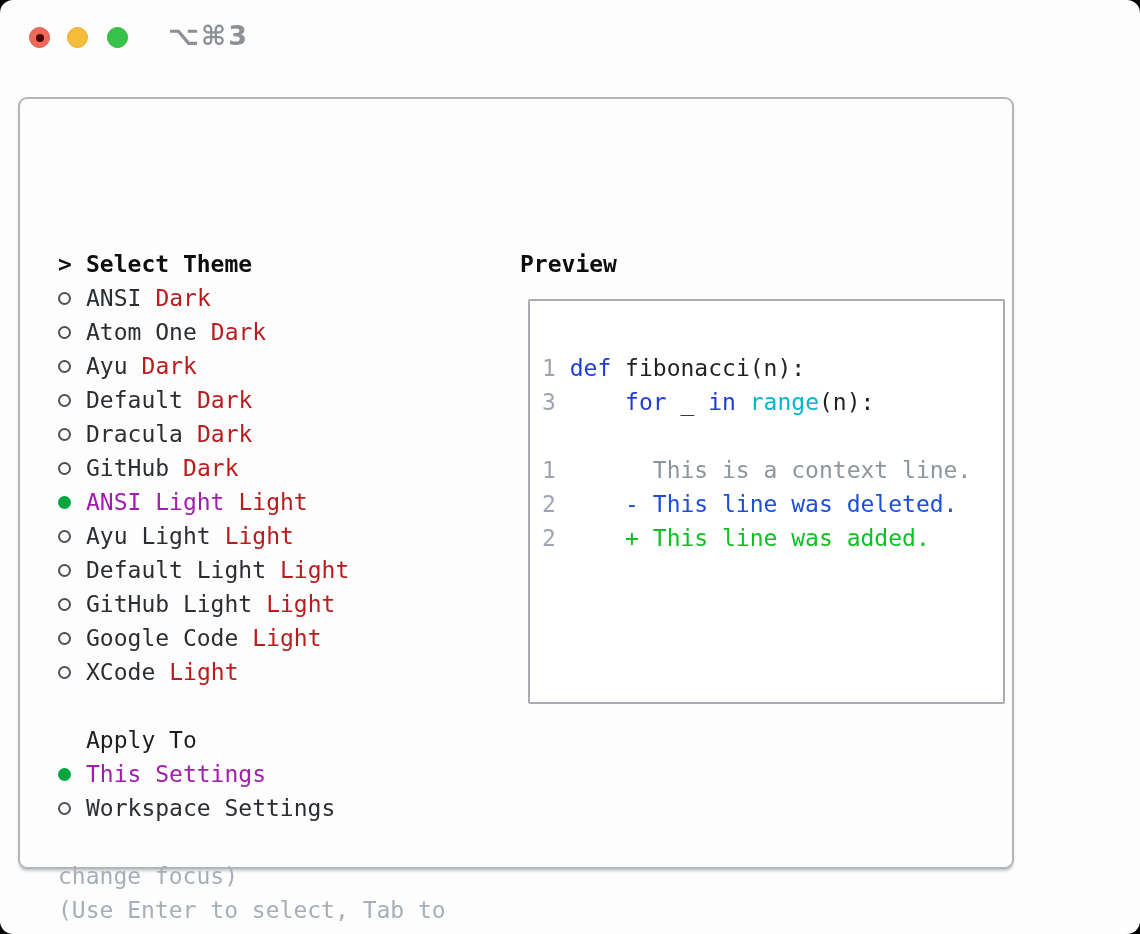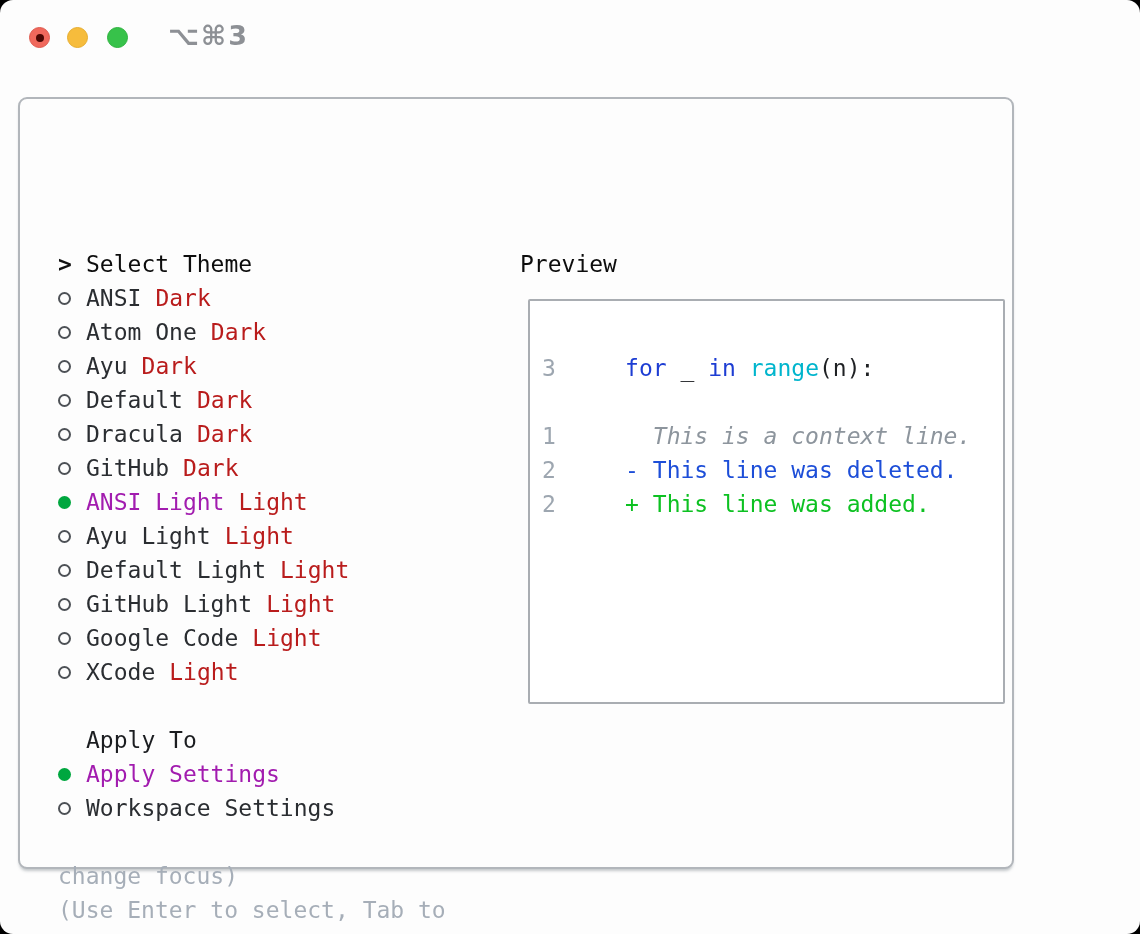--- a/index.html
+++ b/index.html
@@ -39,21 +39,21 @@
     border:2px solid #b2b6bb; border-radius:9px;
     background:#fdfdfd;
     box-shadow:0 3px 3px -1px rgba(90,100,110,0.35);
   }
   .left-pane  { position:absolute; left:38px; top:148px; width:440px; }
   .right-pane { position:absolute; left:500px; top:148px; width:514px; }
 
   .line { height:34px; display:flex; align-items:center; font-size:23px; color:#26282b; white-space:pre; }
   .cursor { display:inline-block; width:28px; font-weight:bold; color:#111; flex:none; }
   .indent { display:inline-block; width:28px; flex:none; }
-  .section-title { font-weight:normal; color:#0d0d0d; }
+  .section-title { font-weight:bold; color:#0d0d0d; }
   .apply-title { color:#1b1d20; }
 
   .radio {
     width:13px; height:13px; border-radius:50%;
     border:2px solid #4d5156; margin-right:15px; flex:none;
   }
   .radio.filled { border:none; background:#00a73f; }
   .opt-name { color:#2a2d31; }
   .option-row.selected .opt-name { color:#a21caf; }
   .opt-variant { color:#b91c1c; margin-left:14px; }
@@ -68,21 +68,21 @@
     background:#fff;
     overflow:hidden;
   }
   #preview-code { padding:50px 0 0 12px; }
   .code-line { height:34px; line-height:34px; white-space:pre; font-size:23px; }
   .tok-ln      { color:#9da6b0; }
   .tok-plain   { color:#1f2124; }
   .tok-kw      { color:#1d3dd3; }
   .tok-builtin { color:#00b5cd; }
   .tok-numlit  { color:#12b61c; }
-  .tok-ctx     { color:#8d959d;font-style:italic; }
+  .tok-ctx     { color:#8d959d; }
   .tok-del     { color:#1d4ed8; }
   .tok-add     { color:#0dc122; }
 </style>
 </head>
 <body>
 
 <div class="screen">
 
   <div>
     <span class="light red">
@@ -117,36 +117,37 @@
         </div>
 
       <div class="line"></div>
 
       <div class="line">
         <span class="indent"></span>
         <span class="apply-title">Apply To</span>
       </div>
 
       <div id="apply-list">
-          <div class="line option-row selected"><span class="radio filled"></span><span class="opt-name">Apply Settings</span></div>
+          <div class="line option-row selected"><span class="radio filled"></span><span class="opt-name">This Settings</span></div>
           <div class="line option-row"><span class="radio"></span><span class="opt-name">Workspace Settings</span></div>
         </div>
 
       <div class="line"></div>
 
       <div class="line hint-line">change focus)</div>
       <div class="line hint-line">(Use Enter to select, Tab to</div>
     </div>
 
     <div class="right-pane">
       <div class="line">
         <span class="section-title">Preview</span>
       </div>
       <div class="preview-box">
         <div id="preview-code">
+            <div class="code-line"><span class="tok-ln">1</span><span class="tok-plain"> </span><span class="tok-kw">def</span><span class="tok-plain"> fibonacci(n):</span></div>
             <div class="code-line"><span class="tok-ln">3</span><span class="tok-plain">     </span><span class="tok-kw">for</span><span class="tok-plain"> _ </span><span class="tok-kw">in</span><span class="tok-plain"> </span><span class="tok-builtin">range</span><span class="tok-plain">(n):</span></div>
             <div class="code-line"></div>
             <div class="code-line"><span class="tok-ln">1</span><span class="tok-ctx">       This is a context line.</span></div>
             <div class="code-line"><span class="tok-ln">2</span><span class="tok-del">     - This line was deleted.</span></div>
             <div class="code-line"><span class="tok-ln">2</span><span class="tok-add">     + This line was added.</span></div>
           </div>
       </div>
     </div>
 
   </div>

